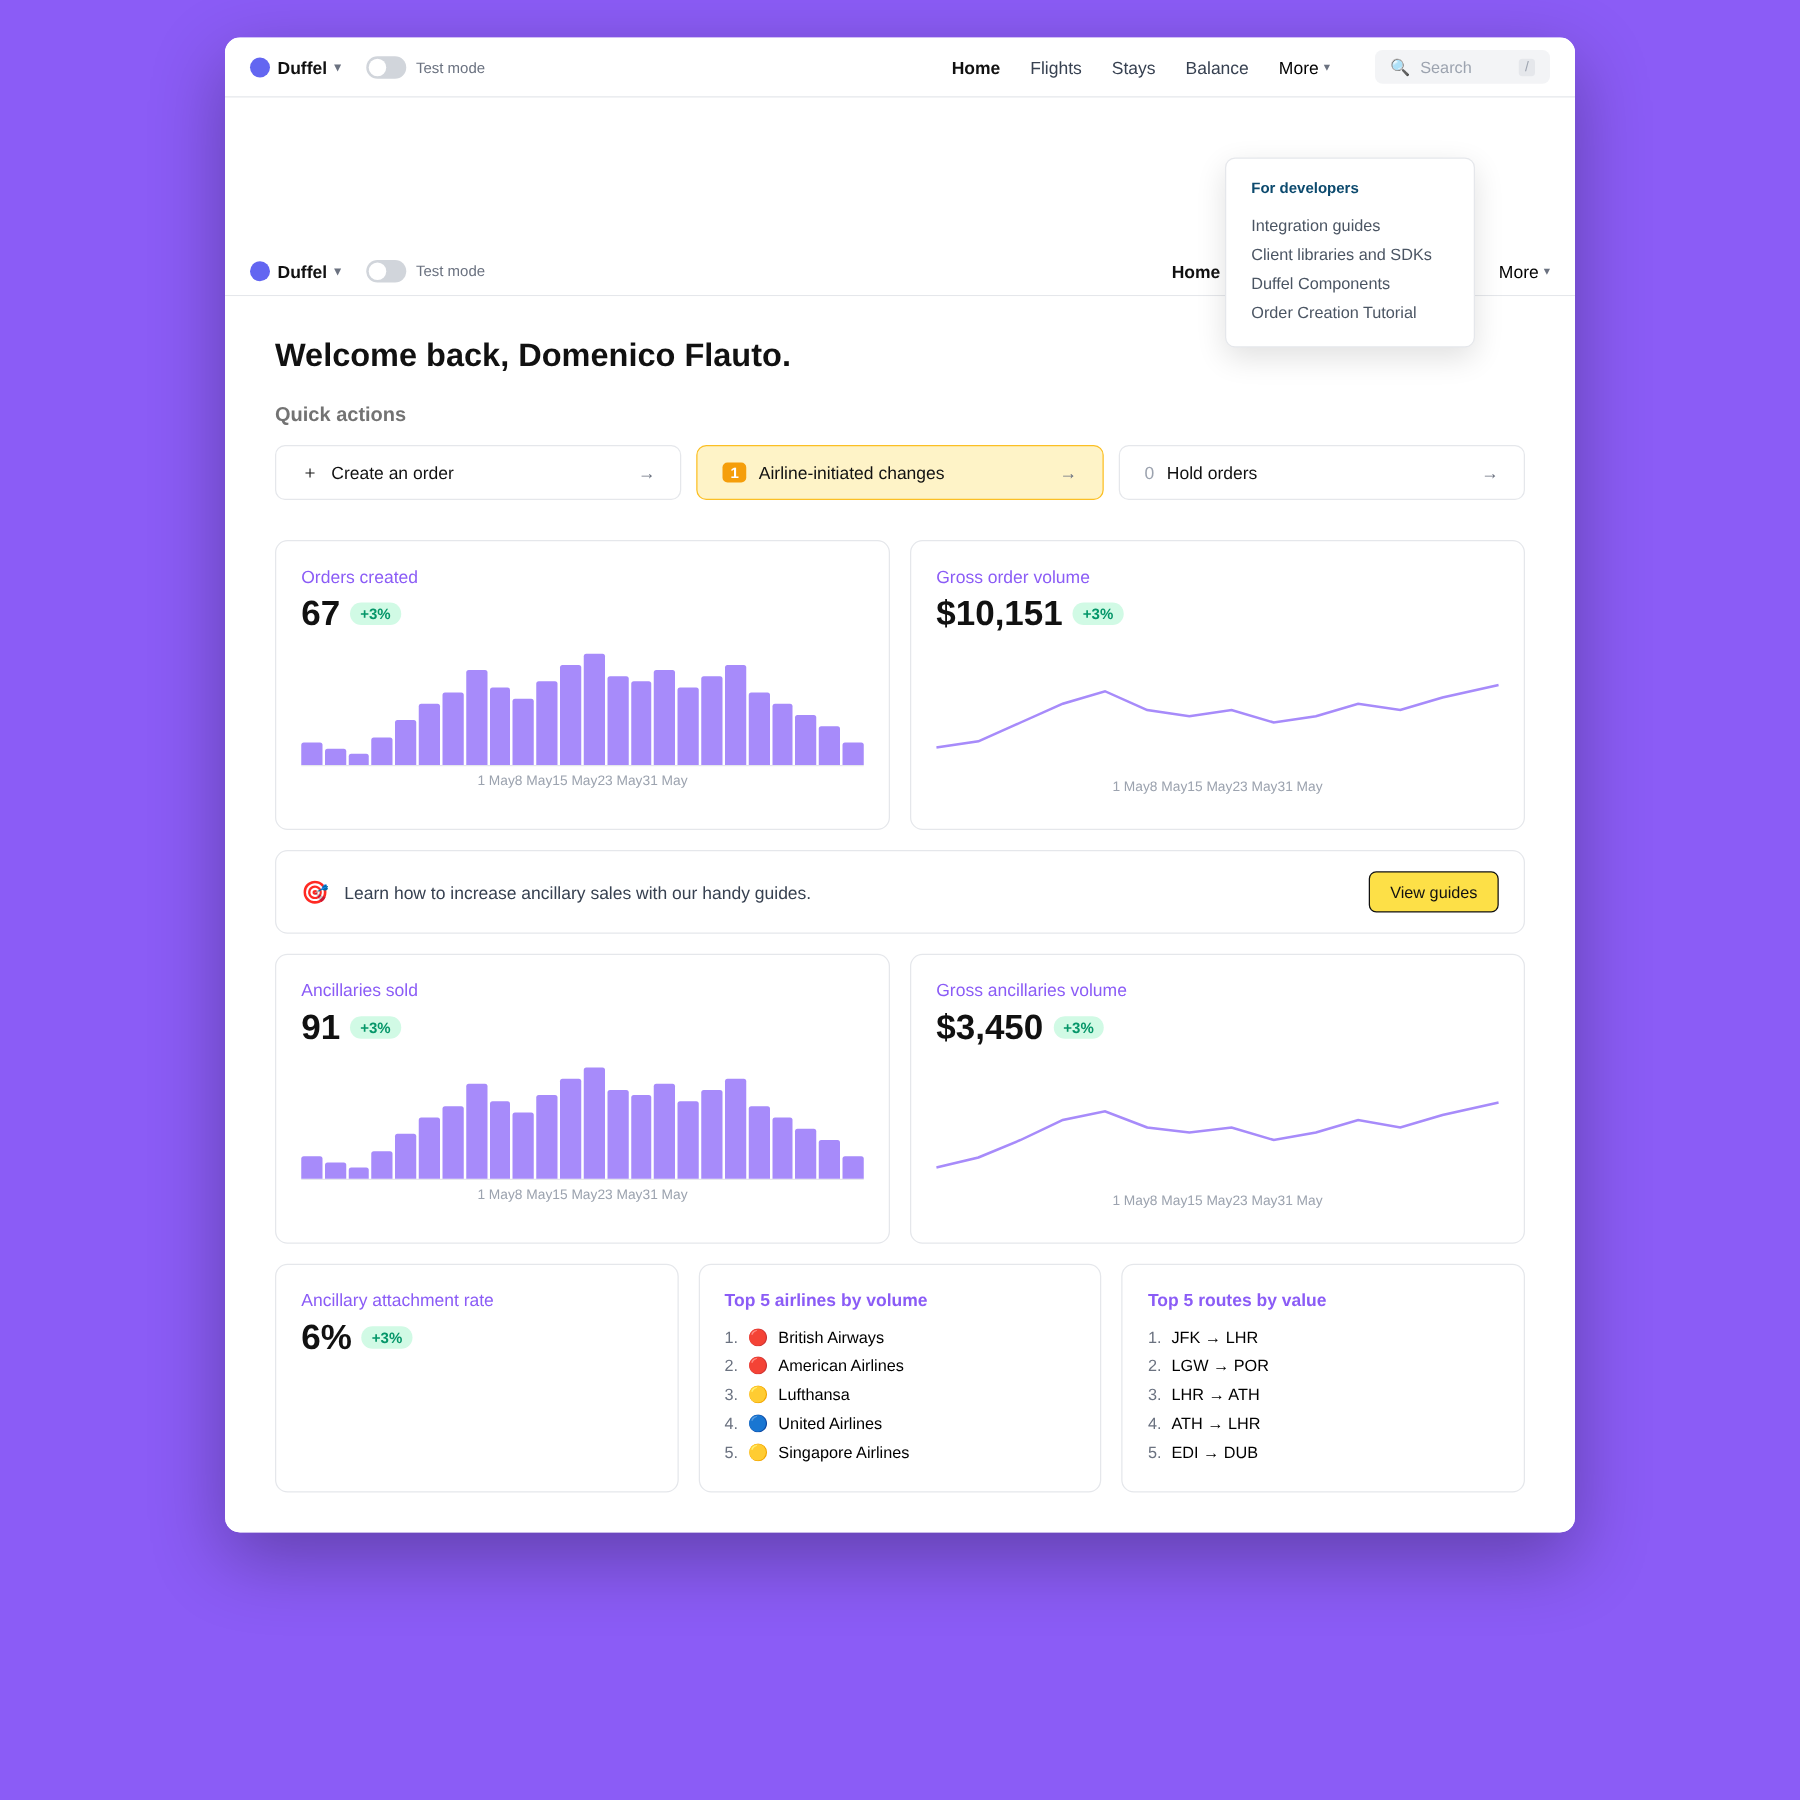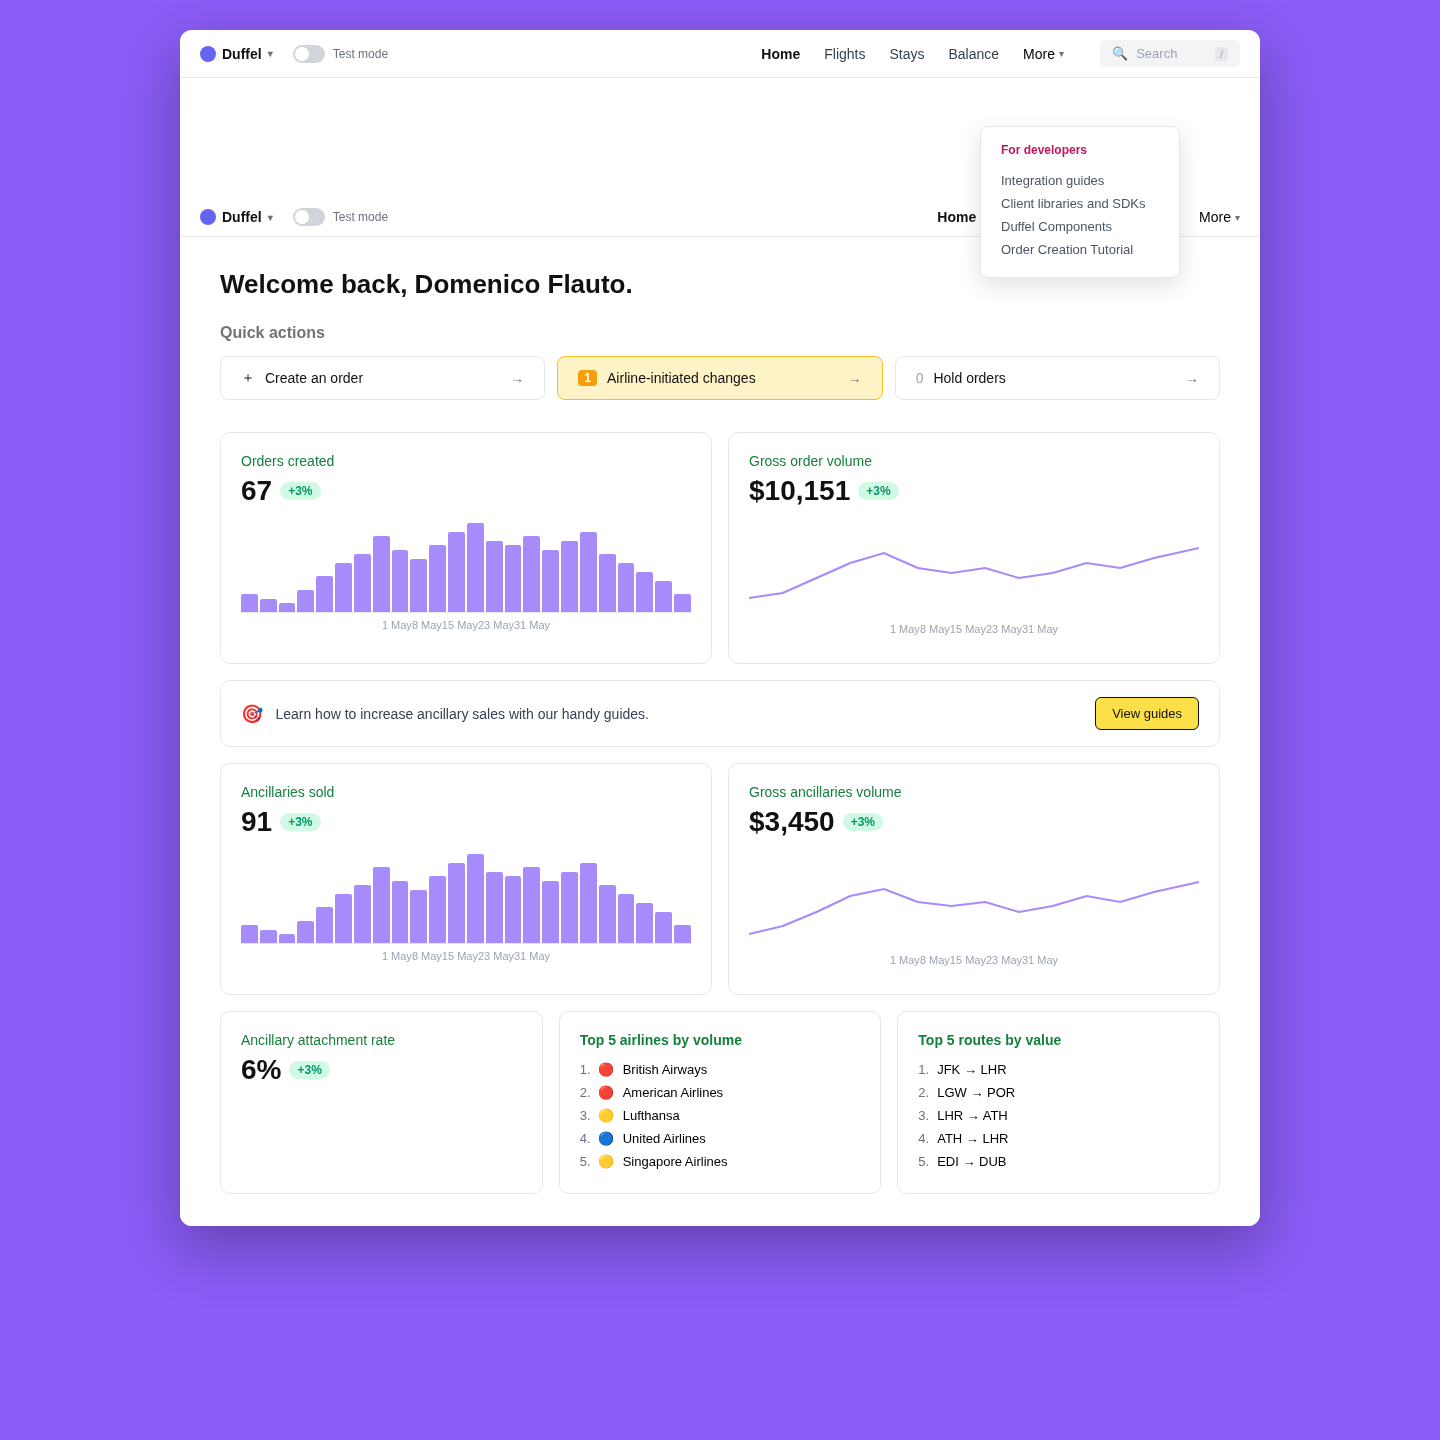--- a/index.html
+++ b/index.html
@@ -112,21 +112,21 @@
       border: 1px solid #e5e7eb;
       border-radius: 8px;
       box-shadow: 0 8px 24px rgba(0,0,0,0.12);
       padding: 16px 20px;
       z-index: 10;
       min-width: 200px;
     }
     .dropdown-title {
       font-size: 12px;
       font-weight: 600;
-      color: #be185d;
+      color: #0c4a6e;
       margin-bottom: 12px;
     }
     .dropdown-item {
       font-size: 13px;
       color: #4b5563;
       padding: 4px 0;
       cursor: pointer;
     }
     
     .main-content {
@@ -209,21 +209,21 @@
       margin-bottom: 16px;
     }
     .chart-card {
       border: 1px solid #e5e7eb;
       border-radius: 10px;
       padding: 20px;
       background: white;
     }
     .chart-label {
       font-size: 14px;
-      color: #15803d;
+      color: #8b5cf6;
       margin-bottom: 6px;
     }
     .chart-value {
       font-size: 28px;
       font-weight: 700;
       color: #111;
       display: flex;
       align-items: center;
       gap: 8px;
       margin-bottom: 16px;

